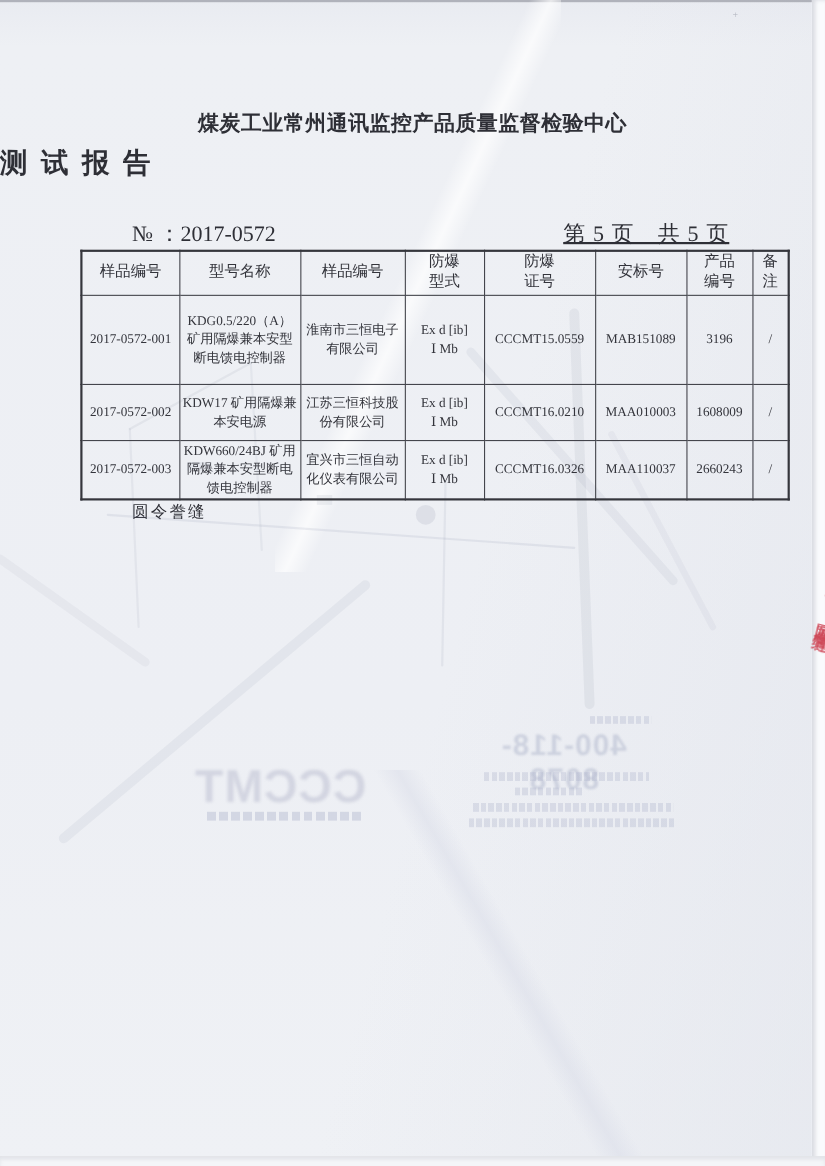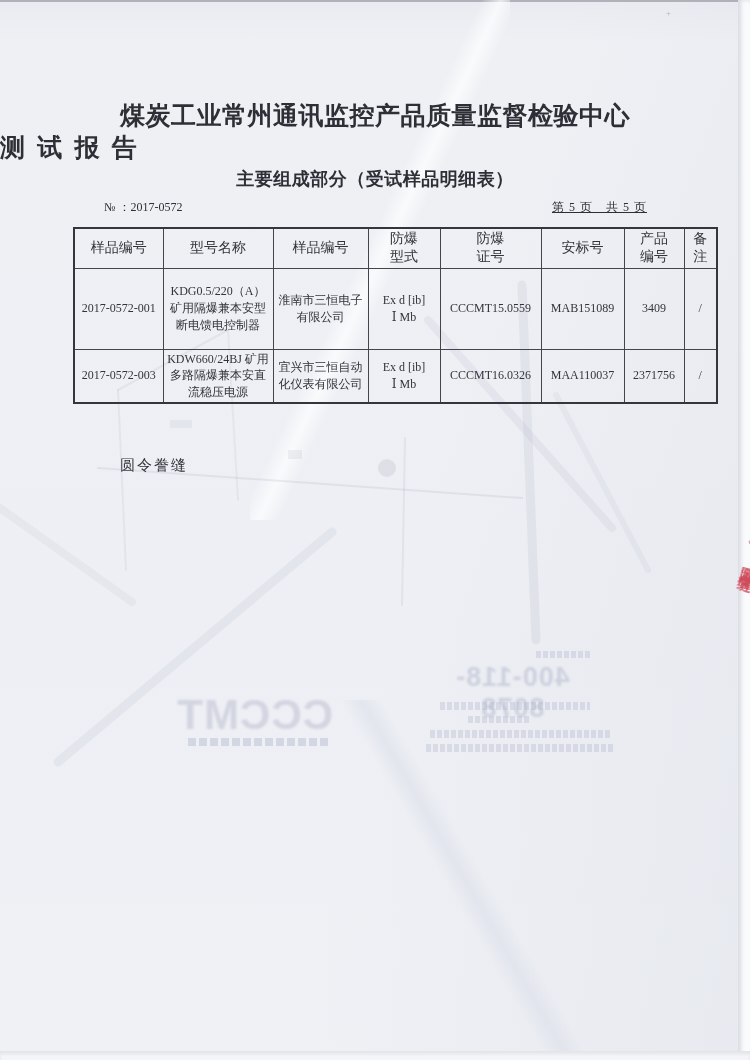--- a/index.html
+++ b/index.html
@@ -12,24 +12,24 @@
     font-family:"Liberation Serif","DejaVu Serif",serif;
     color:#2e2f36;
   }
   .scan-top-line{position:absolute;top:0;left:0;width:100%;height:2px;background:rgba(130,132,142,.55);}
   .page-edge-right{position:absolute;top:0;right:0;width:12px;height:100%;background:#fafbfd;box-shadow:inset 3px 0 4px rgba(140,144,160,.30);}
   .page-edge-bottom{position:absolute;left:0;bottom:0;width:100%;height:9px;background:#f4f5f8;box-shadow:inset 0 3px 3px rgba(150,154,168,.18);}
   .crease{position:absolute;pointer-events:none;}
   .crease1{left:250px;top:0;width:260px;height:520px;background:linear-gradient(115deg,transparent 46%,rgba(255,255,255,.7) 50%,transparent 54%);}
   .crease2{left:300px;top:700px;width:330px;height:360px;background:linear-gradient(60deg,transparent 46%,rgba(219,222,233,.55) 50%,transparent 54%);}
 
-  .org-name{position:absolute;top:99px;left:0;width:100%;text-align:center;font-size:25px;font-weight:600;letter-spacing:.5px;}
+  .org-name{position:absolute;top:99px;left:0;width:100%;text-align:center;font-size:19px;font-weight:600;letter-spacing:.5px;}
   .report-title{position:absolute;top:131px;left:0;width:100%;font-size:25px;font-weight:700;letter-spacing:3px;}
   .subtitle{position:absolute;top:167px;left:0;width:100%;text-align:center;font-size:18px;font-weight:600;letter-spacing:.5px;}
-  .meta-row{position:absolute;top:199px;left:57px;width:643px;height:22px;font-size:12px;}
+  .meta-row{position:absolute;top:199px;left:73px;width:643px;height:22px;font-size:20px;}
   .report-no{position:absolute;left:47px;top:0;}
   .page-info{position:absolute;right:53px;top:0;letter-spacing:1px;text-decoration:underline;}
 
   table.sample-table{
     position:absolute;left:73px;top:227px;width:643px;
     border-collapse:collapse;table-layout:fixed;
     background:transparent;z-index:2;
   }
   .sample-table th,.sample-table td{
     border:1px solid #44454c;
@@ -94,21 +94,20 @@
       <line x1="118" y1="120" x2="126" y2="300" stroke-width="2" opacity="0.11"></line>
       <line x1="228" y1="60" x2="238" y2="230" stroke-width="2" opacity="0.10"></line>
       <circle cx="387" cy="198" r="9" fill="#8a90a8" opacity="0.16" stroke="none"></circle>
       <rect x="288" y="180" width="14" height="9" fill="#8a90a8" opacity="0.12" stroke="none"></rect>
       <rect x="170" y="150" width="22" height="8" fill="#8a90a8" opacity="0.10" stroke="none"></rect>
     </g>
   </svg>
 
   <div class="org-name">煤炭工业常州通讯监控产品质量监督检验中心</div>
   <div class="report-title">测 试 报 告</div>
-  <div class="subtitle">主要组成部分（受试样品明细表）</div>
 
   <div class="meta-row">
     <span class="report-no"><span>№ ：</span><span>2017-0572</span></span>
     <span class="page-info">第 5 页　共 5 页</span>
   </div>
 
   <table class="sample-table">
     <colgroup>
         <col style="width: 89px;">
         <col style="width: 110px;">
@@ -137,32 +136,43 @@
       </thead>
     <tbody>
         <tr>
           <td>2017-0572-001</td>
           <td>KDG0.5/220（A）矿用隔爆兼本安型断电馈电控制器</td>
           <td>淮南市三恒电子有限公司</td>
           <td>Ex d [ib]
 Ⅰ Mb</td>
           <td>CCCMT15.0559</td>
           <td>MAB151089</td>
-          <td>3409</td>
+          <td>3196</td>
+          <td>/</td>
+        </tr>
+        <tr>
+          <td>2017-0572-002</td>
+          <td>KDW17 矿用隔爆兼本安电源</td>
+          <td>江苏三恒科技股份有限公司</td>
+          <td>Ex d [ib]
+Ⅰ Mb</td>
+          <td>CCCMT16.0210</td>
+          <td>MAA010003</td>
+          <td>1608009</td>
           <td>/</td>
         </tr>
         <tr>
           <td>2017-0572-003</td>
-          <td>KDW660/24BJ 矿用多路隔爆兼本安直流稳压电源</td>
+          <td>KDW660/24BJ 矿用隔爆兼本安型断电馈电控制器</td>
           <td>宜兴市三恒自动化仪表有限公司</td>
           <td>Ex d [ib]
 Ⅰ Mb</td>
           <td>CCCMT16.0326</td>
           <td>MAA110037</td>
-          <td>2371756</td>
+          <td>2660243</td>
           <td>/</td>
         </tr>
       </tbody>
   </table>
 
   <div class="blank-note">圆令誊缝</div>
 
   <div class="bt bt-phone">400-118-8078</div>
   <div class="bt bt-cccmt">CCCMT</div>
   <div class="btbar b0"></div>

